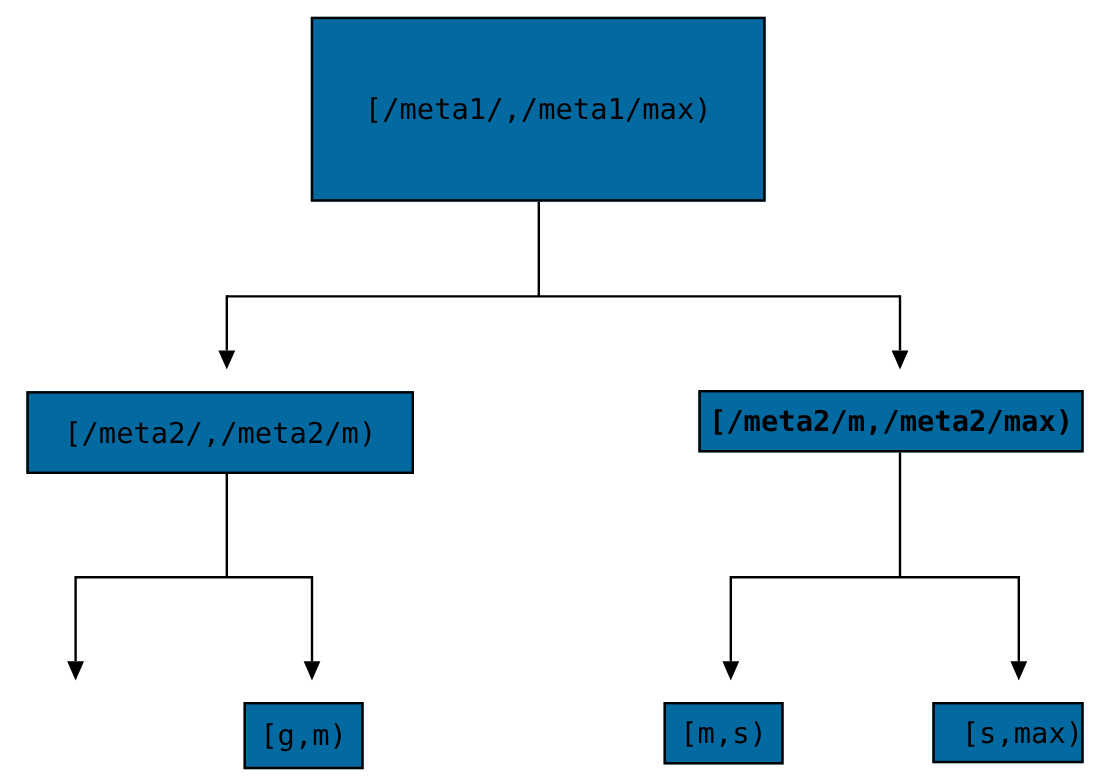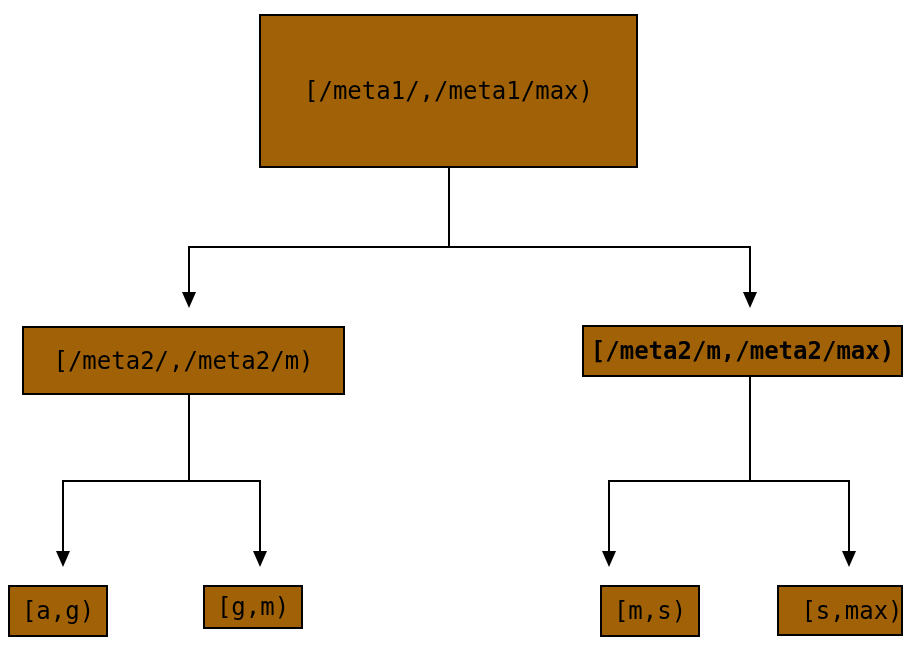--- a/index.html
+++ b/index.html
@@ -29,35 +29,35 @@
     fill: none;
   }
   .edges polygon {
     fill: #000000;
     stroke: none;
   }
   .node {
     position: absolute;
     box-sizing: border-box;
     border: 2px solid #000000;
-    background: #a16207;
+    background: #0369a1;
     color: #000000;
     display: flex;
     align-items: center;
     justify-content: center;
     font-size: 24px;
     line-height: 1;
     white-space: nowrap;
   }
   .node-root      { left: 259px; top: 14px;  width: 379px; height: 154px; }
   .node-mid-left  { left: 22px;  top: 326px; width: 323px; height: 69px;  }
   .node-mid-right { left: 582px; top: 325px; width: 321px; height: 52px; font-weight: bold;  }
   .node-leaf-ag   { left: 8px;   top: 585px; width: 100px; height: 52px;  }
-  .node-leaf-gm   { left: 203px; top: 585px; width: 100px; height: 44px;  }
-  .node-leaf-ms   { left: 553px; top: 585px; width: 100px; height: 52px; margin-left: 47px;  }
+  .node-leaf-gm   { left: 203px; top: 585px; width: 100px; height: 56px;  }
+  .node-leaf-ms   { left: 553px; top: 585px; width: 100px; height: 52px;  }
   .node-leaf-smax { left: 777px; top: 585px; width: 126px; height: 51px; padding-left: 24px;  }
 </style>
 </head>
 <body>
 
 <div class="canvas">
 
   <svg class="edges" viewBox="0 0 912 652" xmlns="http://www.w3.org/2000/svg">
 
     <line x1="449" y1="168" x2="449" y2="247"></line>
@@ -94,23 +94,20 @@
   </div>
 
   <div class="node node-mid-left">
     <span>[/meta2/,/meta2/m)</span>
   </div>
 
   <div class="node node-mid-right">
     <span>[/meta2/m,/meta2/max)</span>
   </div>
 
-  <div class="node node-leaf-ag">
-    <span>[a,g)</span>
-  </div>
 
   <div class="node node-leaf-gm">
     <span>[g,m)</span>
   </div>
 
   <div class="node node-leaf-ms">
     <span>[m,s)</span>
   </div>
 
   <div class="node node-leaf-smax">

